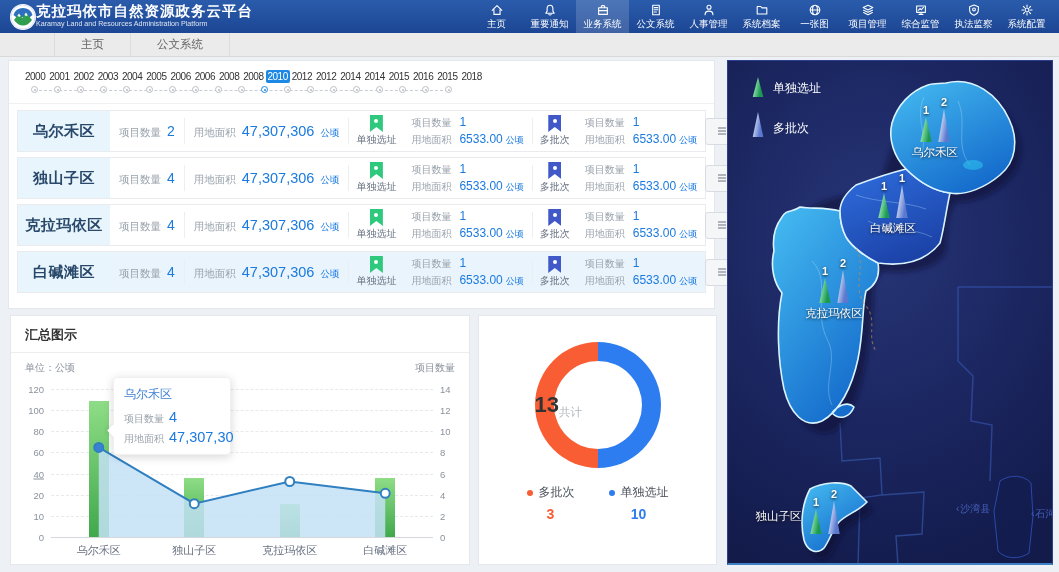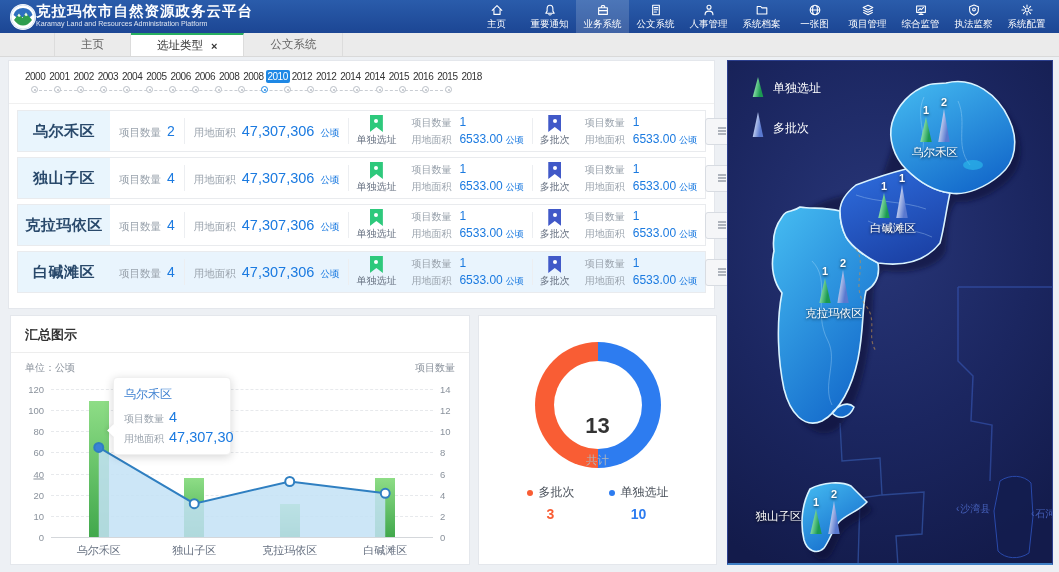--- a/index.html
+++ b/index.html
@@ -84,21 +84,21 @@
   .x-labels div{ flex:1; text-align:center; font-size:11px; color:#667080; }
   .chart-tooltip{ position:absolute; left:62px; top:-12px; width:118px; background:#fff; border:1px solid #f0f0f0; border-radius:4px; box-shadow:0 2px 10px rgba(0,0,0,.16); padding:8px 10px; z-index:5; }
   .chart-tooltip:before{ content:""; position:absolute; left:-5px; top:48px; width:9px; height:9px; background:#fff; transform:rotate(45deg); box-shadow:-2px 2px 4px rgba(0,0,0,.06); }
   .tt-title{ font-size:12px; color:#3b7fd0; margin-bottom:6px; }
   .tt-row{ display:flex; align-items:baseline; gap:5px; margin-top:3px; white-space:nowrap;}
   .tt-row .l{ font-size:10px; color:#9aa3ad; }
   .tt-row .v{ font-size:14.5px; color:#1b7ae0; }
   
   .donut{ width:126px; height:126px; border-radius:50%; margin:26px auto 0; position:relative; }
   .donut:before{ content:""; position:absolute; left:50%; top:50%; width:88px; height:88px; border-radius:50%; background:#fff; transform:translate(-50%,-50%); }
-  .donut-center{ position:absolute; inset:0; display:flex; flex-direction:column; align-items:center; justify-content:flex-end; z-index:2; }
+  .donut-center{ position:absolute; inset:0; display:flex; flex-direction:row; align-items:center; justify-content:flex-start; z-index:2; }
   .donut-center .tv{ font-size:22px; font-weight:bold; color:#333; }
   .donut-center .tl{ font-size:11.5px; color:#b0b6bd; margin-top:14px; }
   .donut-legend{ display:flex; justify-content:center; gap:34px; margin-top:16px; }
   .dl-item{ text-align:center; cursor:pointer; }
   .dl-top{ display:flex; align-items:center; gap:6px; font-size:12px; color:#49505a; }
   .dl-dot{ width:6px; height:6px; border-radius:50%; }
   .dl-val{ font-size:14px; font-weight:bold; margin-top:5px; }
   
   .map-panel{ position:absolute; left:727px; top:60px; width:326px; height:505px;
     background:radial-gradient(ellipse 90% 70% at 45% 35%, #283678 0%, #1b2660 55%, #131b4b 100%);
@@ -202,24 +202,20 @@
           <path d="M8 10.2A2.2 2.2 0 1 0 8 5.8a2.2 2.2 0 0 0 0 4.4ZM8 2.2v1.9M8 11.9v1.9M2.2 8h1.9M11.9 8h1.9M3.9 3.9 5.2 5.2M10.8 10.8l1.3 1.3M12.1 3.9 10.8 5.2M5.2 10.8 3.9 12.1" fill="none" stroke="currentColor" stroke-width="1.25" stroke-linecap="round" stroke-linejoin="round"></path>
         </svg>
         <span>系统配置</span>
       </div>
     </div>
 </div>
 
 <div class="tab-bar" id="tab-bar">
     <div class="tab">
       <span>主页</span>
-    </div>
-    <div class="tab active">
-      <span>选址类型</span>
-      <span class="x">×</span>
     </div>
     <div class="tab">
       <span>公文系统</span>
     </div>
   </div>
 
 <div class="card left-card">
   <div class="years-strip">
     <div class="years-row" id="years-row">
         <div class="year-cell"><span class="yl">2000</span></div>

